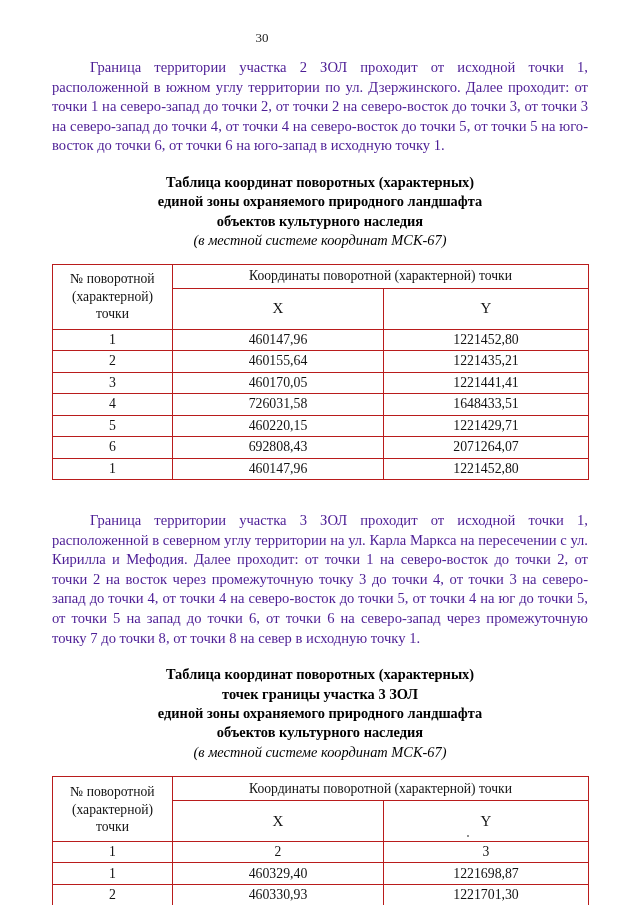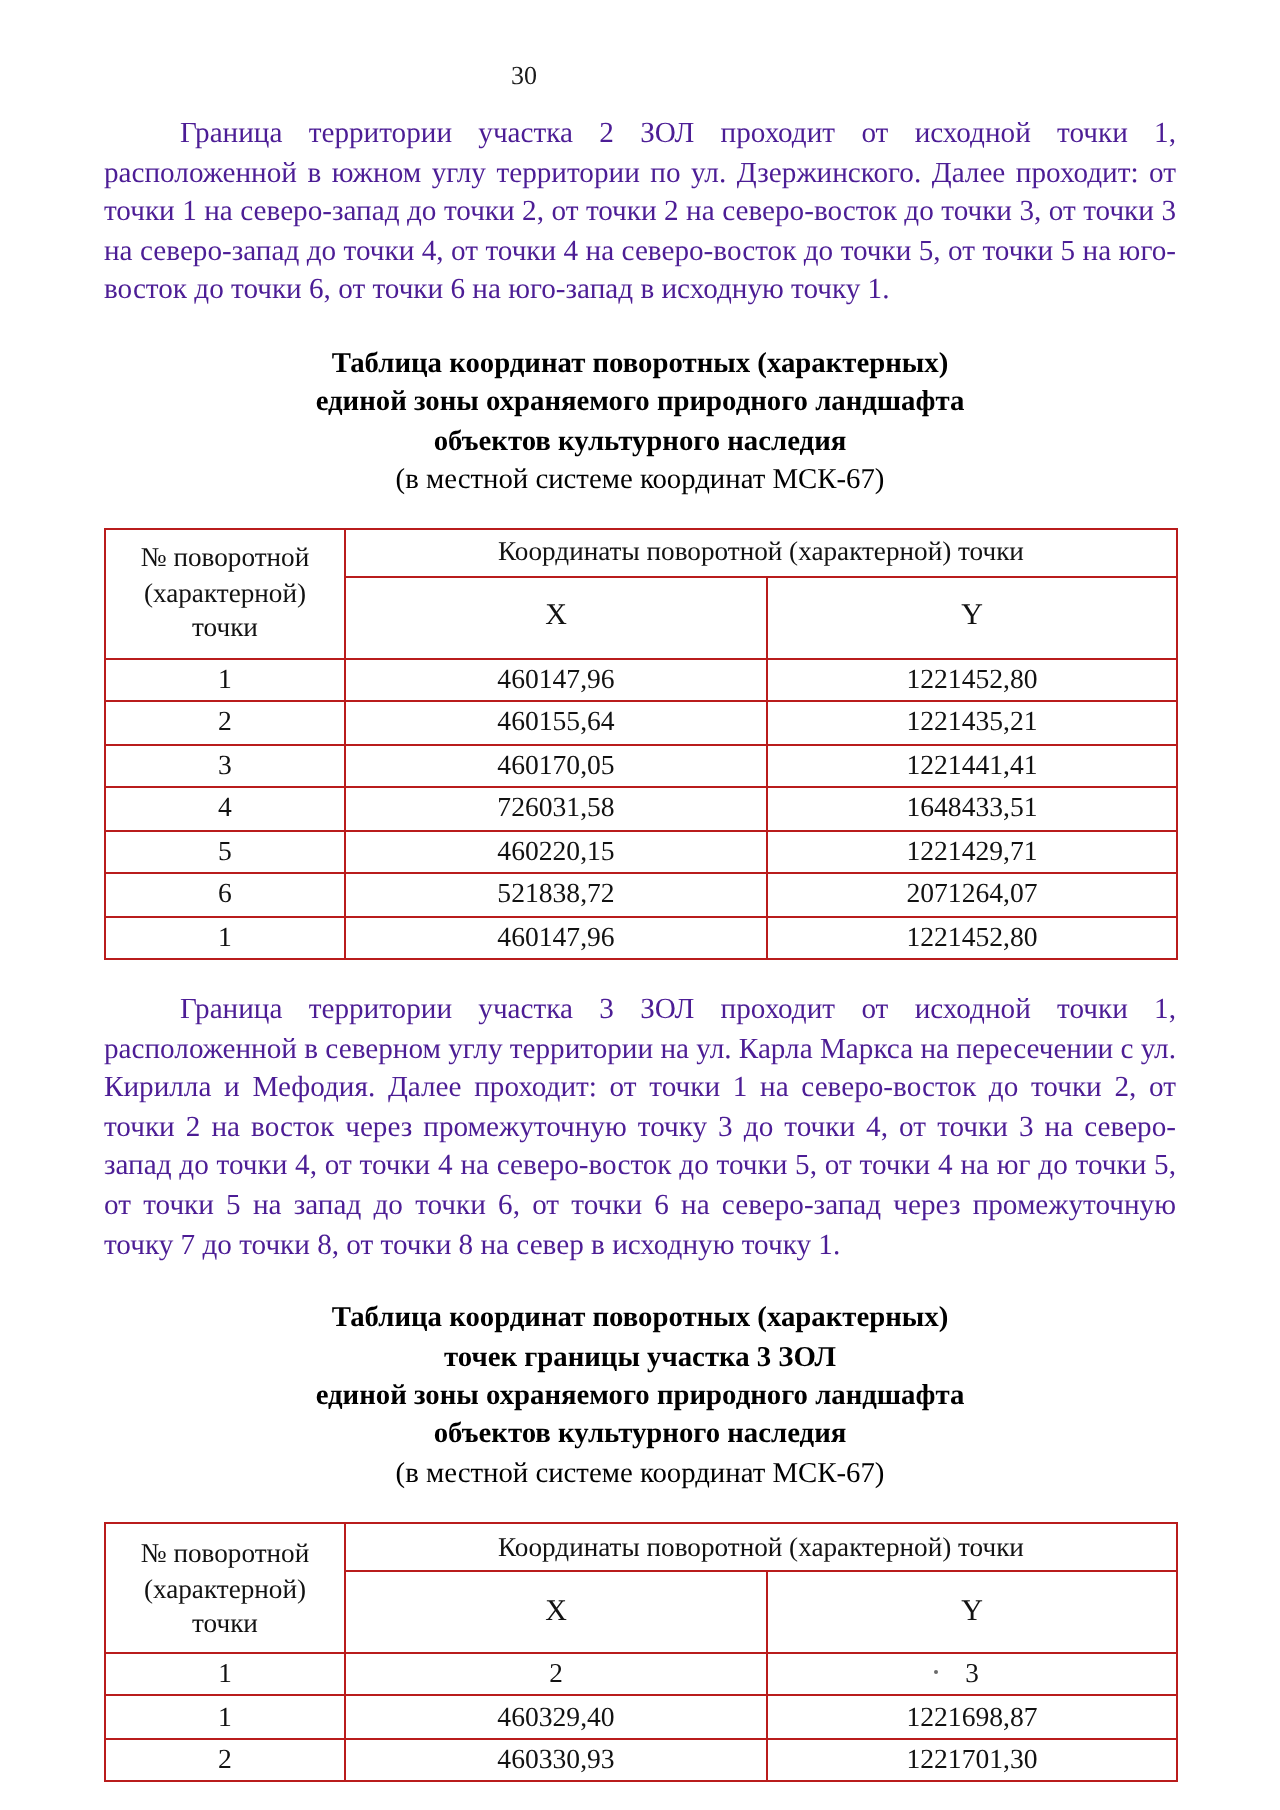--- a/index.html
+++ b/index.html
@@ -42,36 +42,37 @@
     text-align: justify;
     text-justify: inter-word;
     font-size: 14.6px;
     line-height: 19.6px;
     text-indent: 38px;
     margin: 0;
     color: #4c1d95;
     hyphens: none;
   }
   .para-2 {
-    margin-top: 0;
+    margin-top: 15px;
   }
   .block-gap-a { height: 17px; }
   .block-gap-b { height: 13px; }
   .block-gap-c { height: 16px; }
   .block-gap-d { height: 14px; }
 
   .tbl-title {
     text-align: center;
     font-size: 14.4px;
     line-height: 19.4px;
     font-weight: bold;
     color: #000000;
   }
   .tbl-title .light {
     font-weight: normal;
+    font-style: italic;
   }
 
   table.coords {
     border-collapse: collapse;
     width: 536px;
     table-layout: fixed;
     font-size: 13.6px;
     color: #121212;
   }
   table.coords td, table.coords th {
@@ -176,21 +177,21 @@
           <td>726031,58</td>
           <td>1648433,51</td>
         </tr>
         <tr class="data-row">
           <td>5</td>
           <td>460220,15</td>
           <td>1221429,71</td>
         </tr>
         <tr class="data-row">
           <td>6</td>
-          <td>521838,72</td>
+          <td>692808,43</td>
           <td>2071264,07</td>
         </tr>
         <tr class="data-row">
           <td>1</td>
           <td>460147,96</td>
           <td>1221452,80</td>
         </tr>
       </tbody>
     </table>
 

